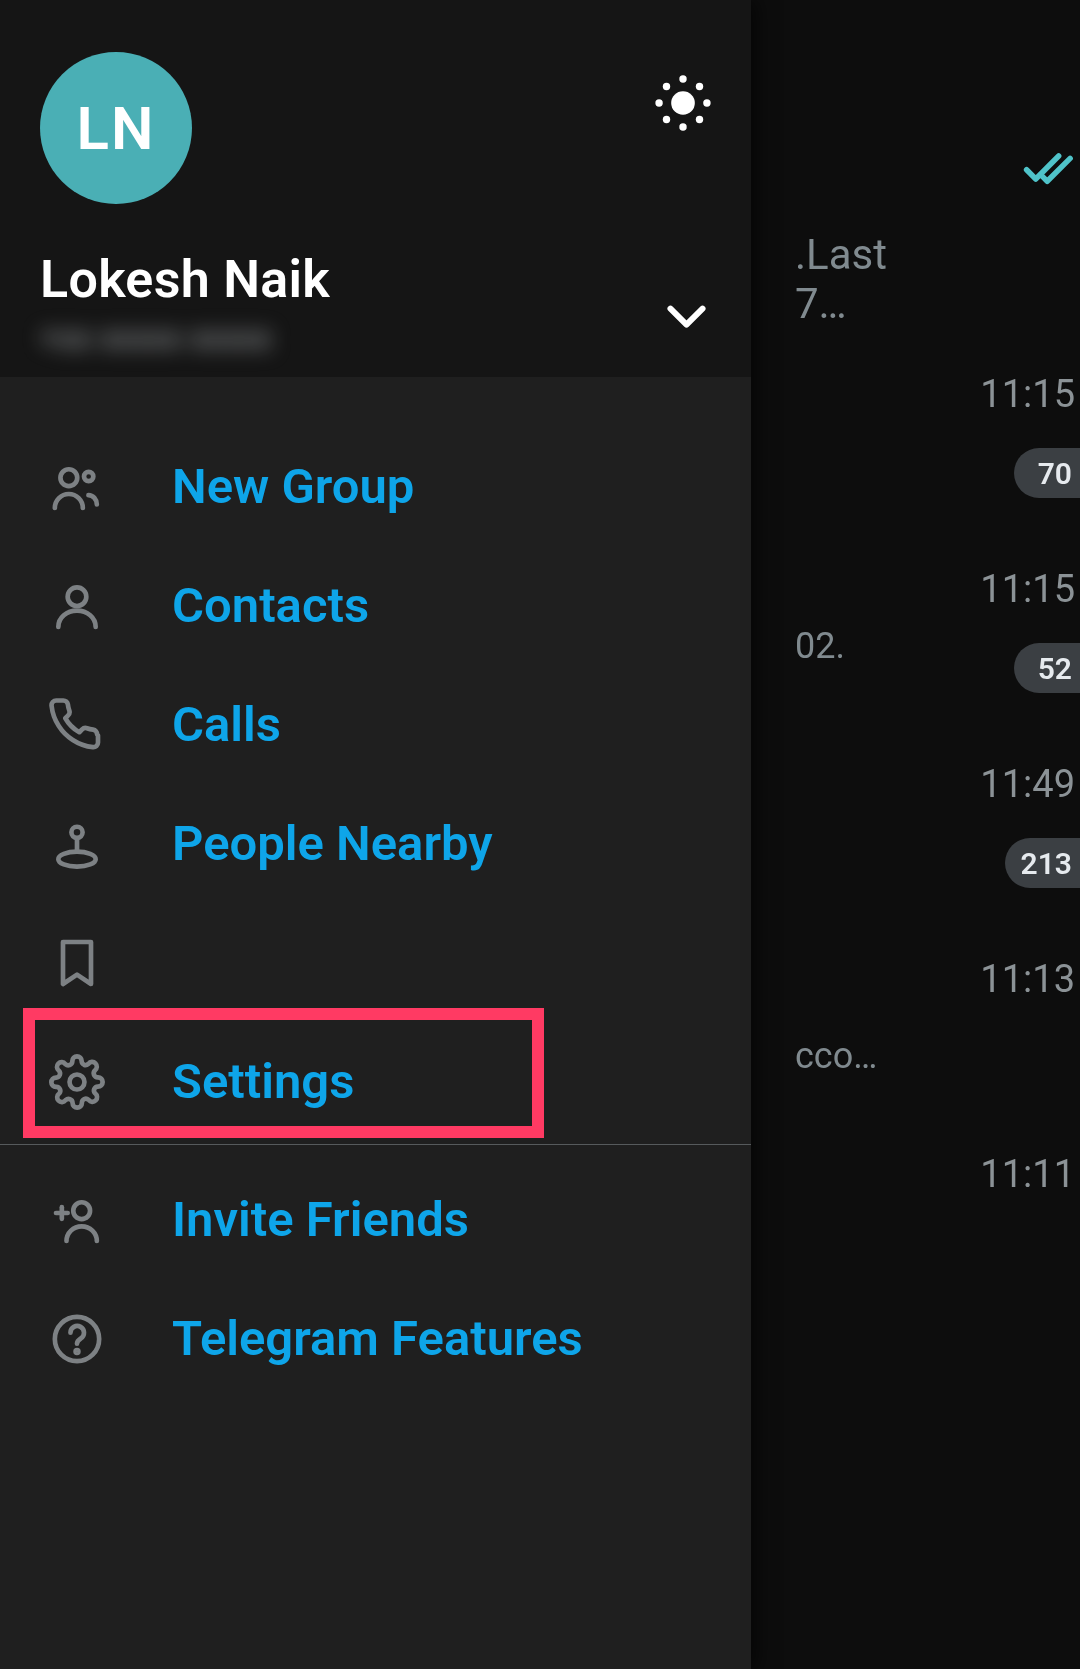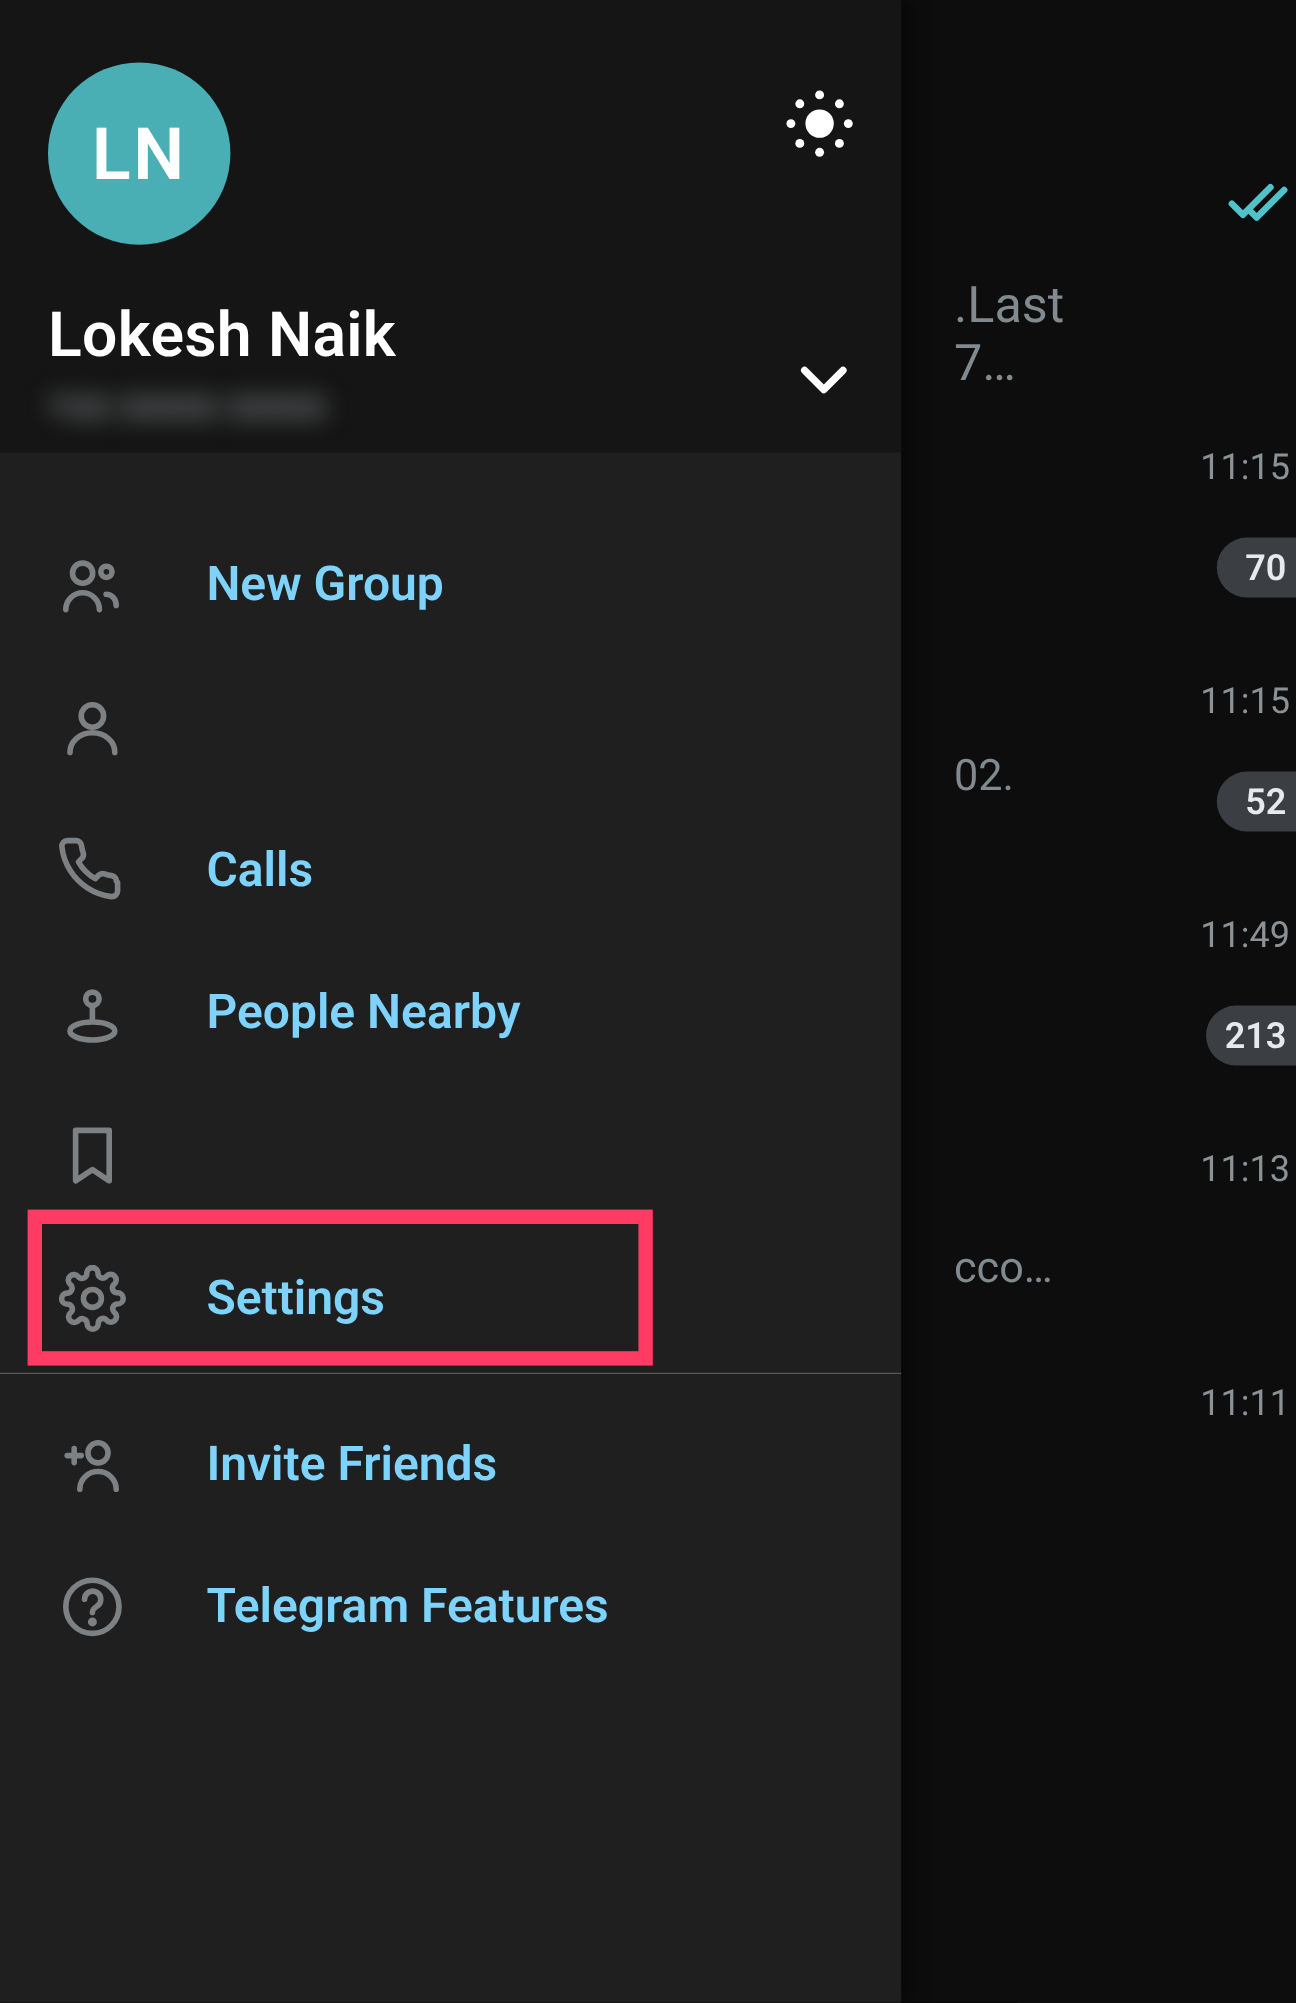--- a/index.html
+++ b/index.html
@@ -2,41 +2,41 @@
 <html><head>
   <meta charset="utf-8">
   <style>
     * { margin:0; padding:0; box-sizing:border-box; }
     html,body { width:1080px; height:1669px; background:#000; overflow:hidden; font-family:-apple-system,BlinkMacSystemFont,"Segoe UI",Roboto,sans-serif; }
     .app { position:relative; width:1080px; height:1669px; }
 
     .backdrop { position:absolute; inset:0; background:#0d0d0d; }
     .chat-col { position:absolute; left:755px; top:0; width:325px; height:100%; color:#aeb9bf; }
     .chat-item { position:relative; height:195px; }
-    .chat-time { position:absolute; right:5px; top:12px; font-size:30px; color:#8b9296; }
+    .chat-time { position:absolute; right:5px; top:12px; font-size:38px; color:#8b9296; }
     .chat-badge { position:absolute; right:0; top:88px; min-width:66px; height:50px; border-radius:25px 0 0 25px; background:#3b3f43; color:#e6eaee; font-size:30px; font-weight:600; display:flex; align-items:center; justify-content:flex-end; padding:0 8px 0 16px; }
     .chat-message { position:absolute; left:0; top:20px; font-size:36px; color:#808a8f; white-space:pre;margin-left:40px; }
     .chat-read { position:absolute; right:3px; top:140px; }
     .chat-read svg { width:55px; height:55px; }
 
     .drawer { position:absolute; left:0; top:0; width:751px; height:100%; background:#1f1f1f; box-shadow:6px 0 18px rgba(0,0,0,.6); display:flex; flex-direction:column;gap:28px; }
     .drawer-header { background:#151515; height:377px; padding:52px 40px 20px 40px; position:relative; }
     .avatar { width:152px; height:152px; border-radius:50%; background:#4aafb5; display:flex; align-items:center; justify-content:center; color:#fff; font-size:60px; font-weight:600; letter-spacing:2px; }
     .brightness-icon { position:absolute; right:35px; top:70px; width:66px; height:66px; display:flex; align-items:center; justify-content:center; }
     .brightness-icon svg { width:66px; height:66px; }
     .user-name { color:#fff; font-size:52px; font-weight:600; margin-top:45px; letter-spacing:.3px; }
     .user-phone { color:#a0a5a8; font-size:33px; margin-top:8px; filter:blur(10px); }
     .chevron { position:absolute; right:37px; top:288px; }
     .chevron svg { width:55px; height:55px; }
 
     .menu { padding-top:22px; }
     .menu-item { height:119px; display:flex; align-items:center; padding-left:47px; position:relative; }
     .menu-icon { width:60px; height:60px; display:flex; align-items:center; justify-content:center; }
     .menu-icon svg { width:56px; height:56px; }
-    .menu-label { margin-left:65px; color:#7dd3fc; font-size:40px; font-weight:600; }
+    .menu-label { margin-left:65px; color:#0ea5e9; font-size:49px; font-weight:600; }
     .divider { height:1px; background:#565a5c; margin-top:3px; }
     .highlight { position:absolute; left:23px; top:-14px; width:521px; height:130px; border:12px solid #ff3a63; pointer-events:none; }
   </style>
 </head>
 <body>
 
 <div class="app">
 
   <div class="backdrop">
     <div class="chat-col">
@@ -124,20 +124,21 @@
         <span class="menu-label">New Group</span>
       </div>
 
       <div class="menu-item">
         <span class="menu-icon">
           <svg viewBox="0 0 24 24" fill="none" stroke="#7d8184" stroke-width="2" stroke-linecap="round" stroke-linejoin="round">
               <circle cx="12" cy="8" r="4"></circle>
               <path d="M4 21c0-4 3.6-7 8-7s8 3 8 7"></path>
             </svg>
         </span>
+        <span class="menu-label">Contacts</span>
       </div>
 
       <div class="menu-item">
         <span class="menu-icon">
           <svg viewBox="0 0 24 24" fill="none" stroke="#7d8184" stroke-width="2" stroke-linecap="round" stroke-linejoin="round">
               <path d="M21 16.5v3a2 2 0 0 1-2.2 2 19.8 19.8 0 0 1-8.6-3.1 19.5 19.5 0 0 1-6-6A19.8 19.8 0 0 1 1.1 3.7 2 2 0 0 1 3.1 1.5h3a2 2 0 0 1 2 1.7c.1.9.3 1.8.6 2.6a2 2 0 0 1-.5 2.1L7 9.1a16 16 0 0 0 6 6l1.2-1.2a2 2 0 0 1 2.1-.5c.8.3 1.7.5 2.6.6a2 2 0 0 1 1.7 2z"></path>
             </svg>
         </span>
         <span class="menu-label">Calls</span>
       </div>

